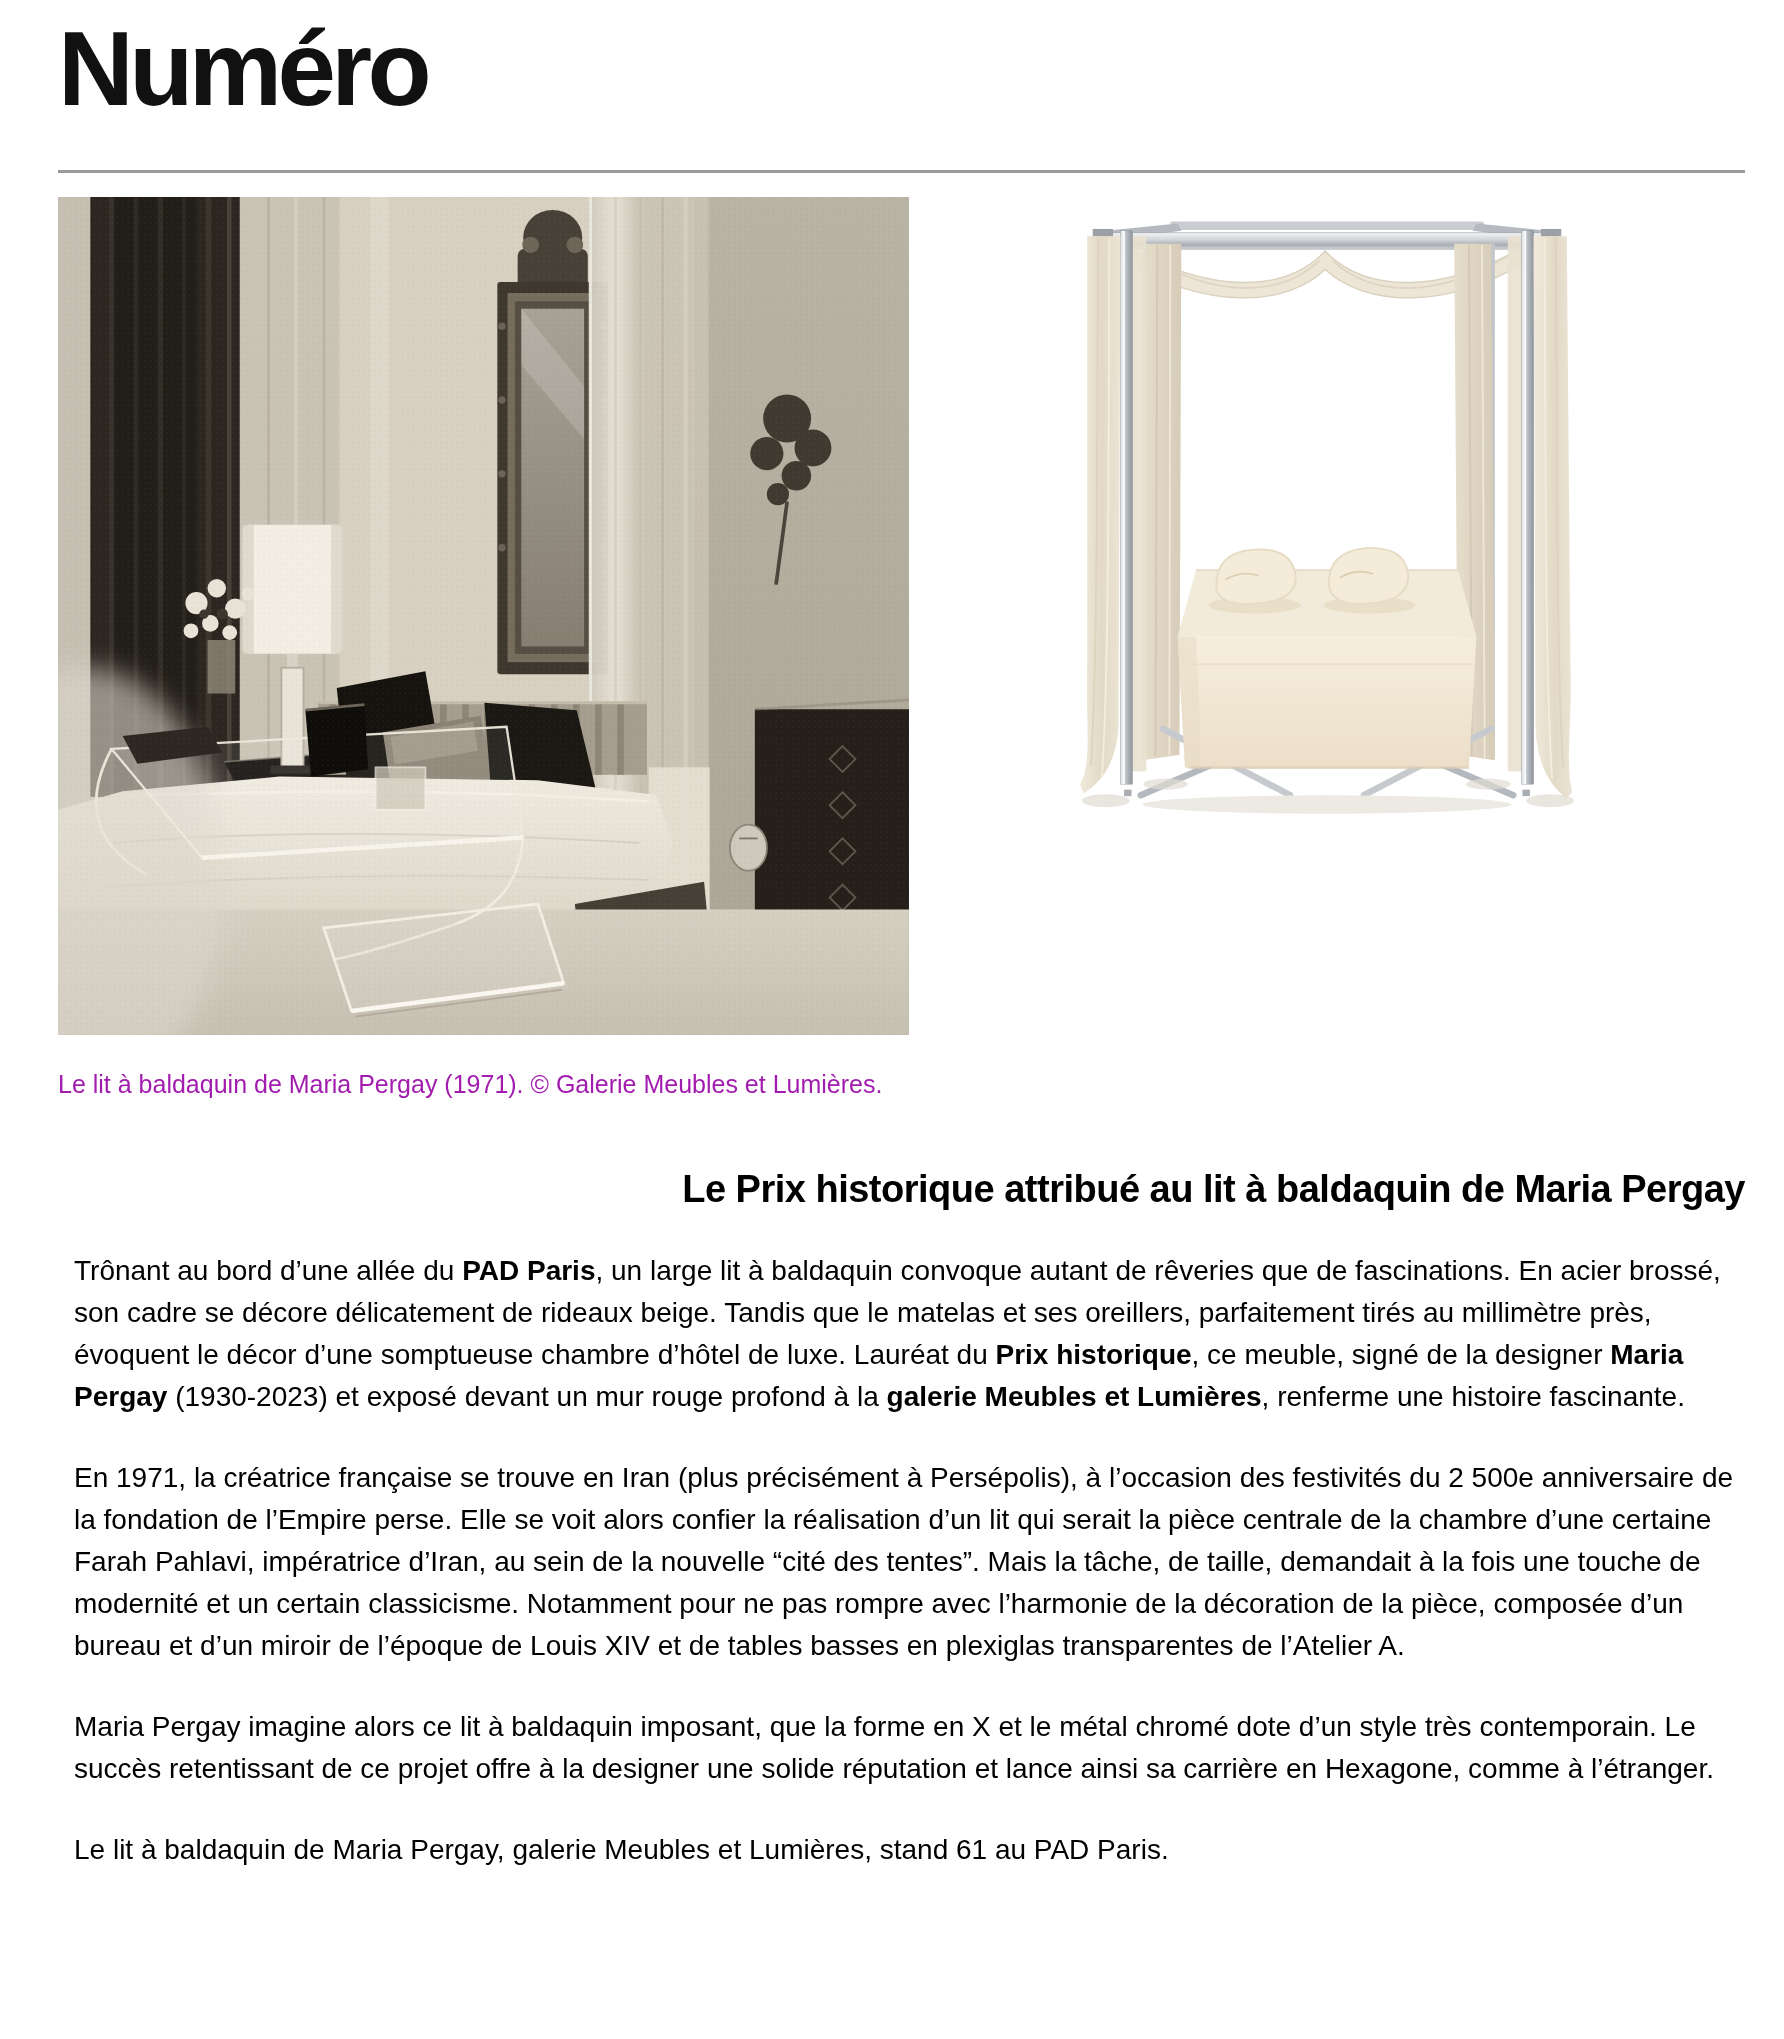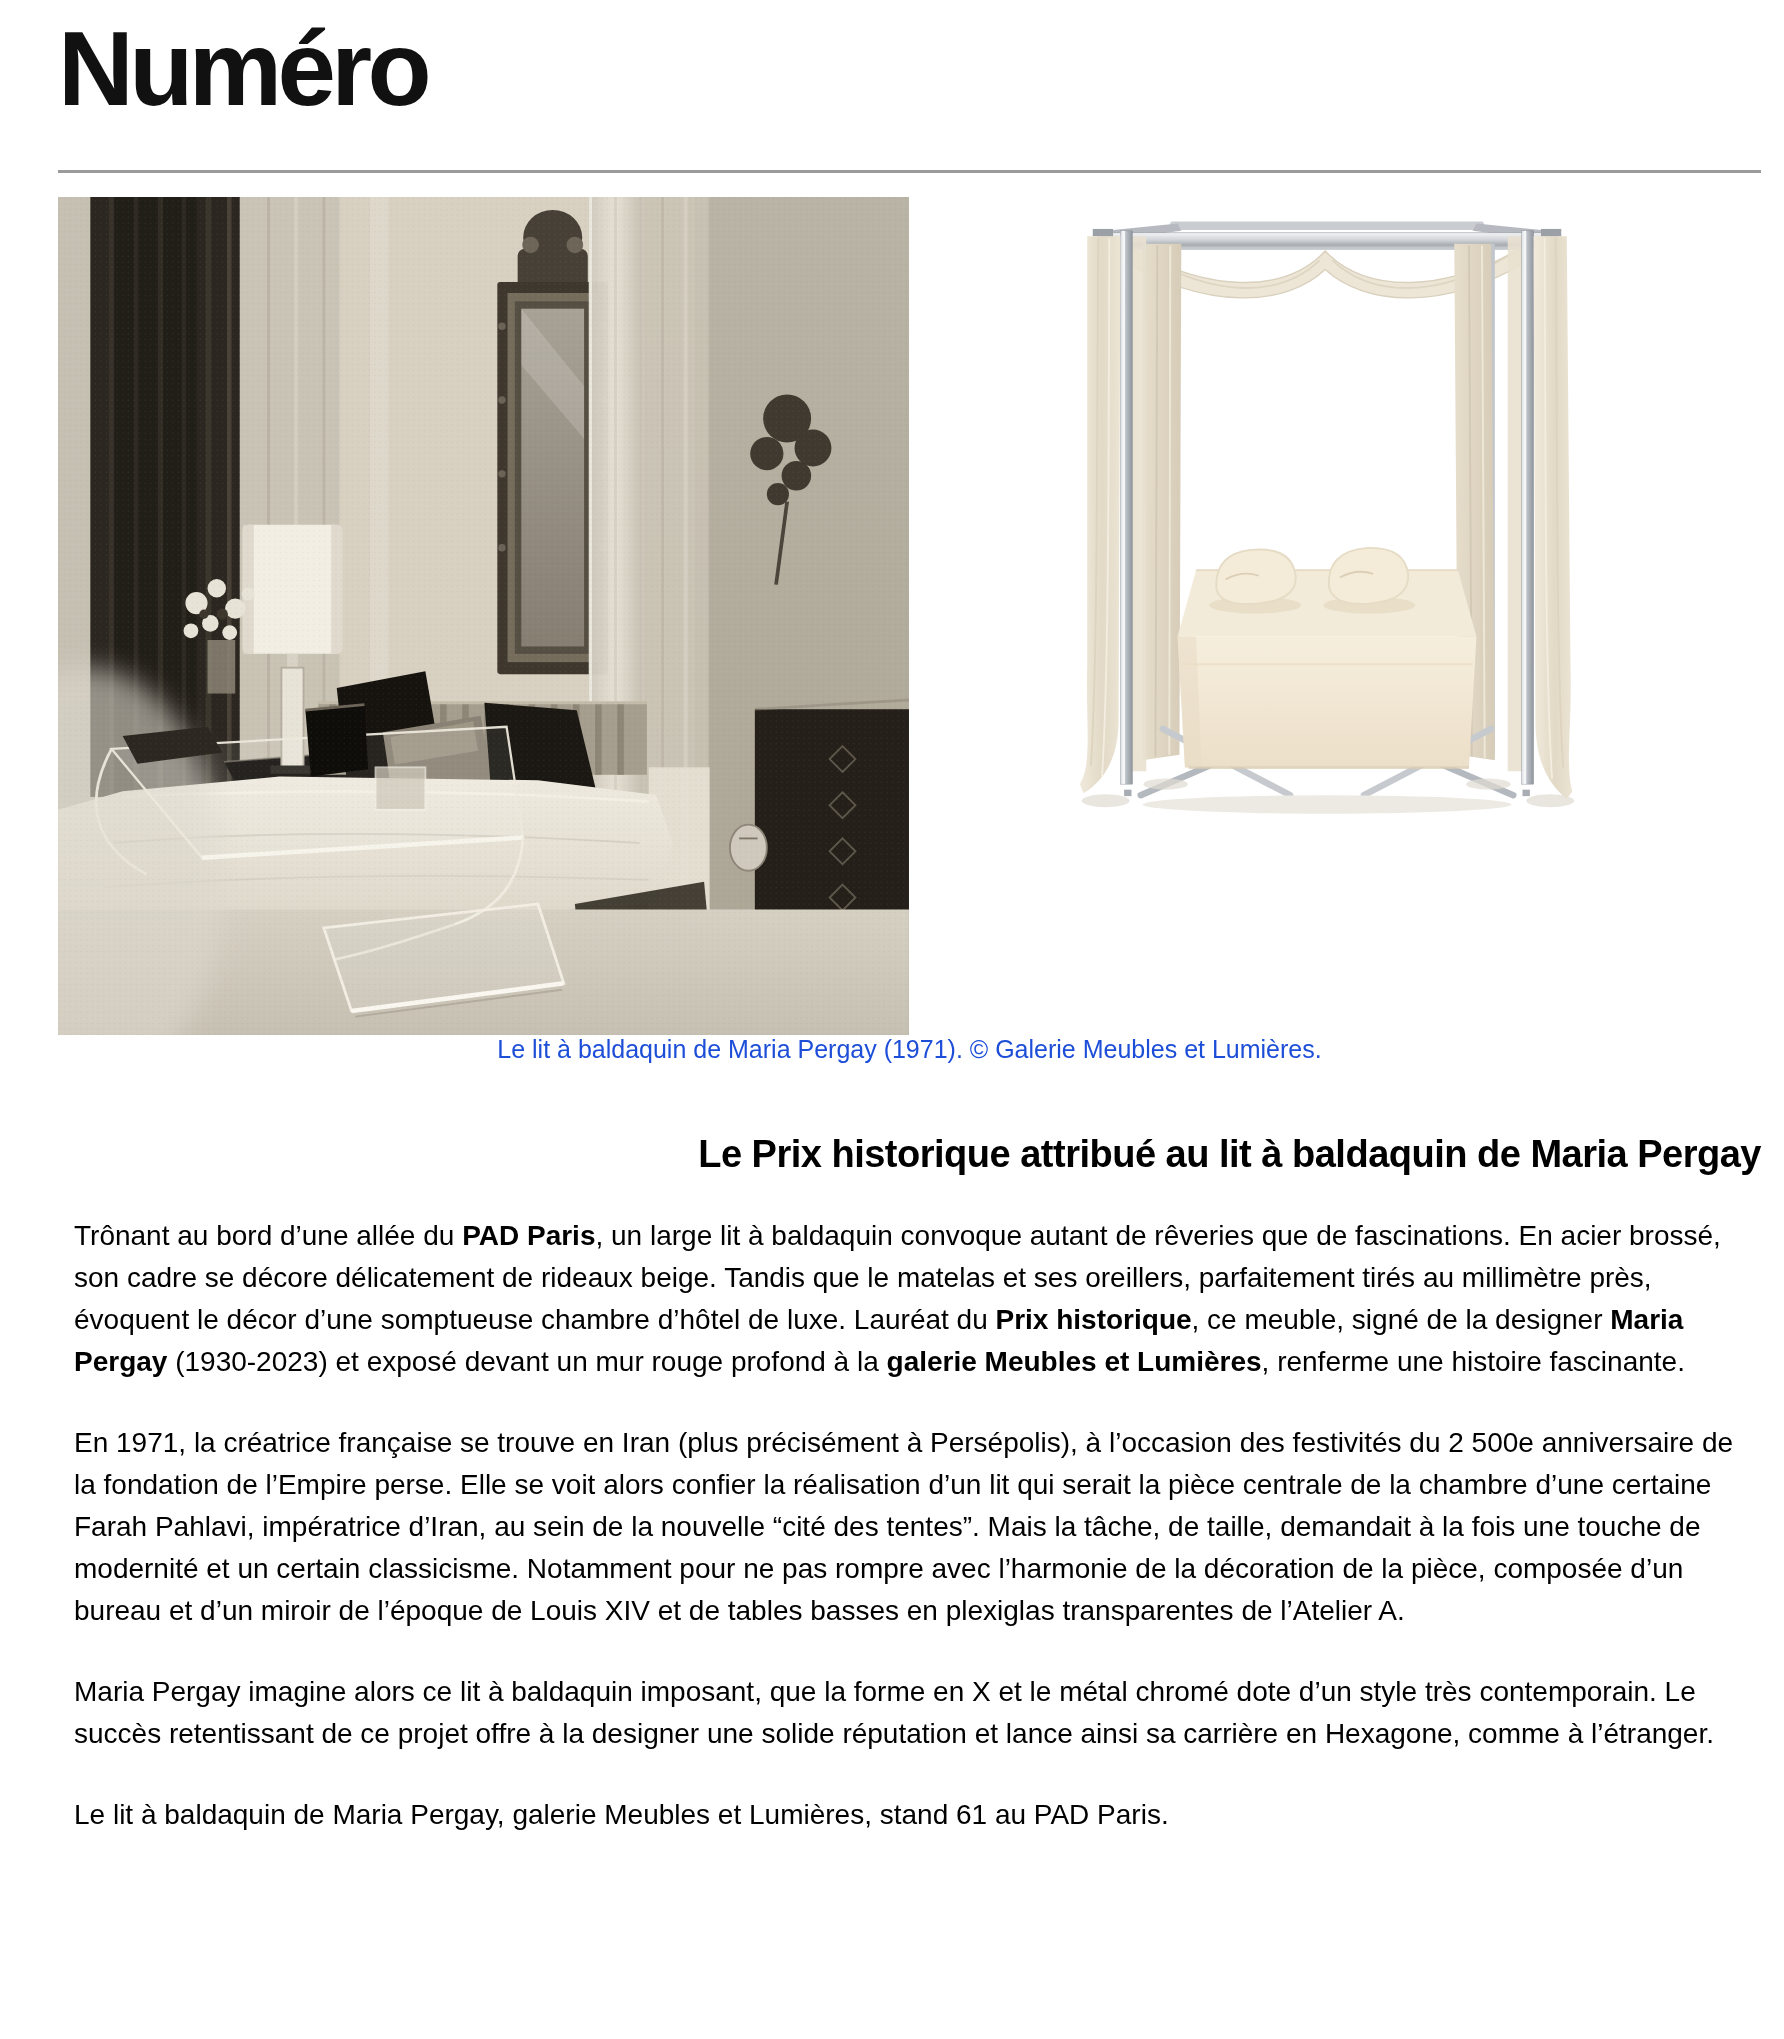--- a/index.html
+++ b/index.html
@@ -6,21 +6,21 @@
   body {
     width: 1785px;
     font-family: "Liberation Sans", "DejaVu Sans", sans-serif;
     color: #000000;
     -webkit-font-smoothing: antialiased;
   }
   .page {
     box-sizing: border-box;
     width: 1785px;
     min-height: 2040px;
-    padding: 13px 24px 24px 58px;
+    padding: 13px 40px 24px 58px;
   }
   
   .masthead { }
   .logo {
     margin: 5.5px 0 0 0;
     font-size: 105px;
     line-height: 0.95;
     font-weight: bold;
     letter-spacing: -4.6px;
     color: #111111;
@@ -38,24 +38,24 @@
     width: 851px; height: 838px; flex: 0 0 auto;
     overflow: hidden; background: #c8c2b4;
   }
   .photo-right {
     width: 799px; height: 838px; flex: 0 0 auto;
     background: #ffffff;
     display: flex; justify-content: center; align-items: flex-start;
   }
   .photo-right svg { margin-top: 5.5px; }
   figcaption {
-    text-align: center;
     font-size: 25px;
     line-height: 29.5px;
-    color: #1d4ed8;
+    margin-top: 35px;
+    color: #a21caf;
   }
   
   .article-heading {
     font-size: 38px;
     line-height: 1.15;
     font-weight: bold;
     letter-spacing: -0.5px;
     margin: 68px 0 0 0;
     text-align: right;
   }

